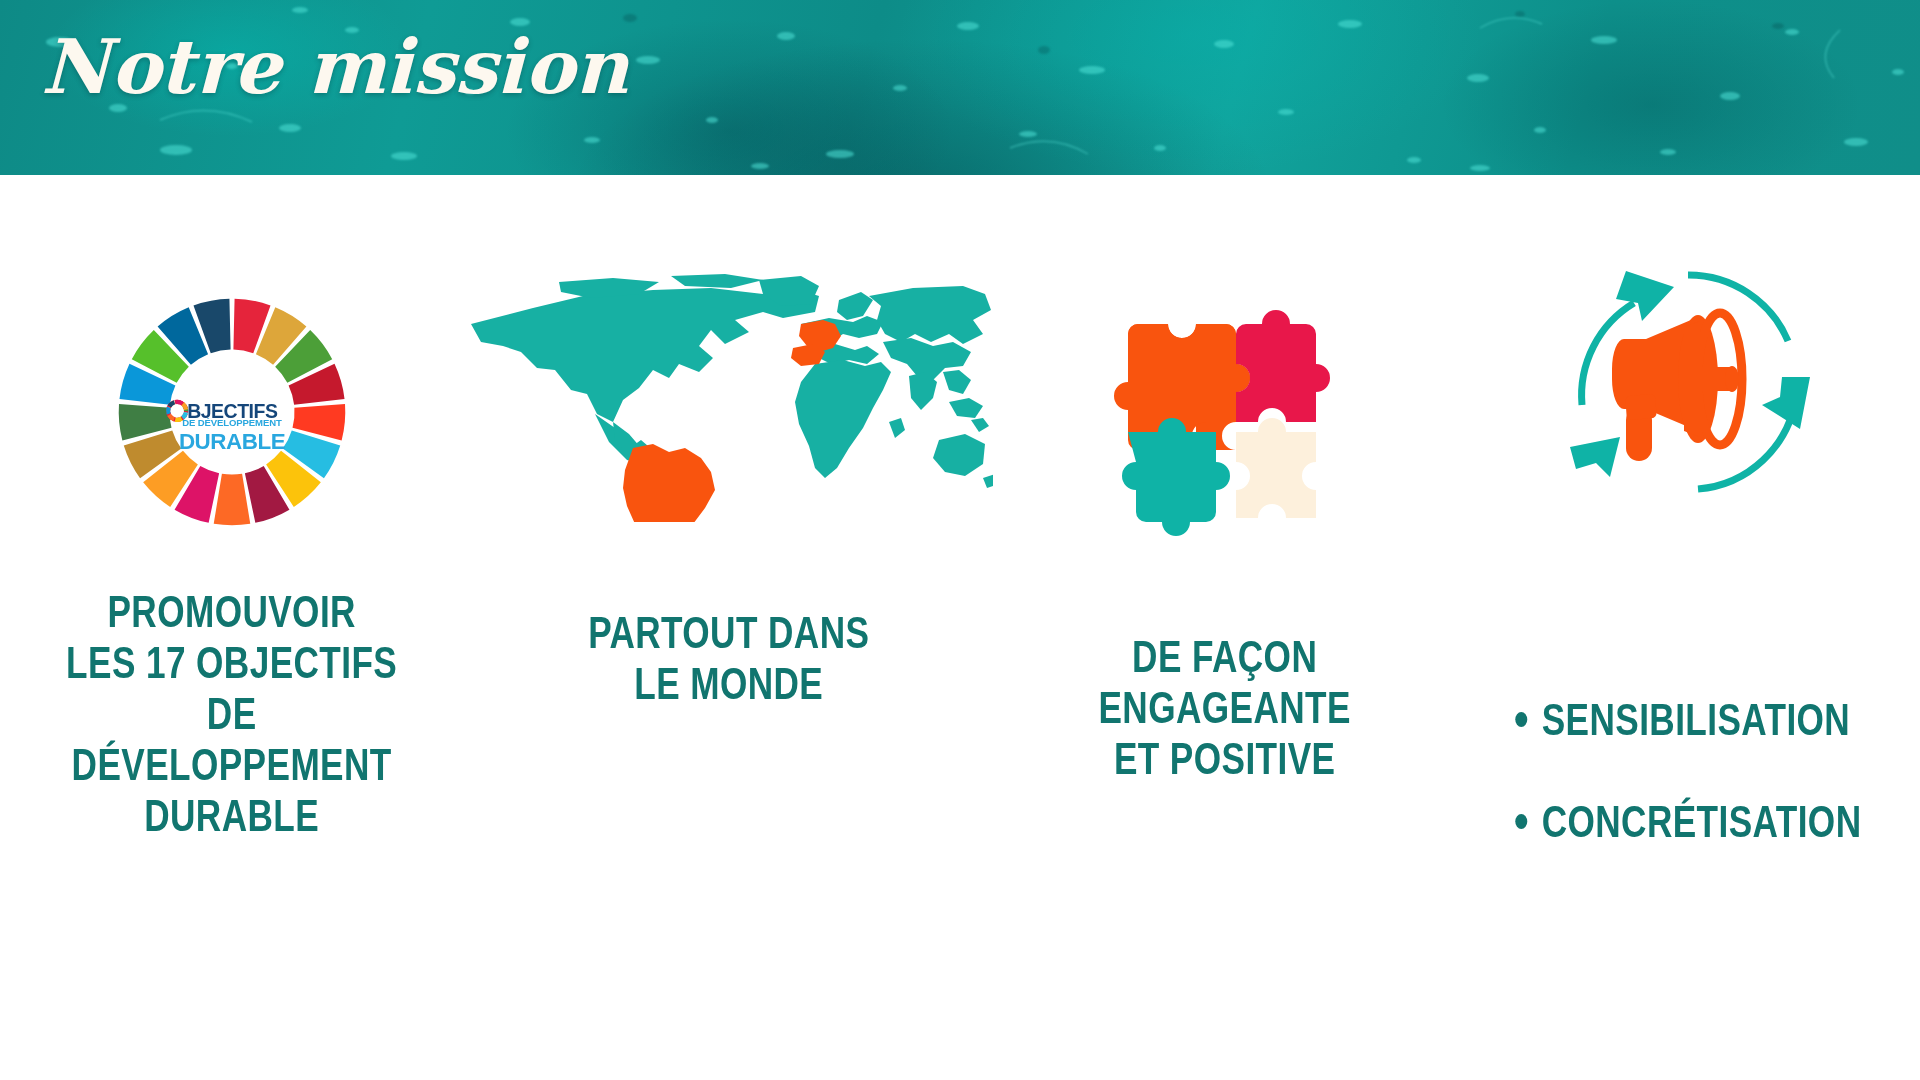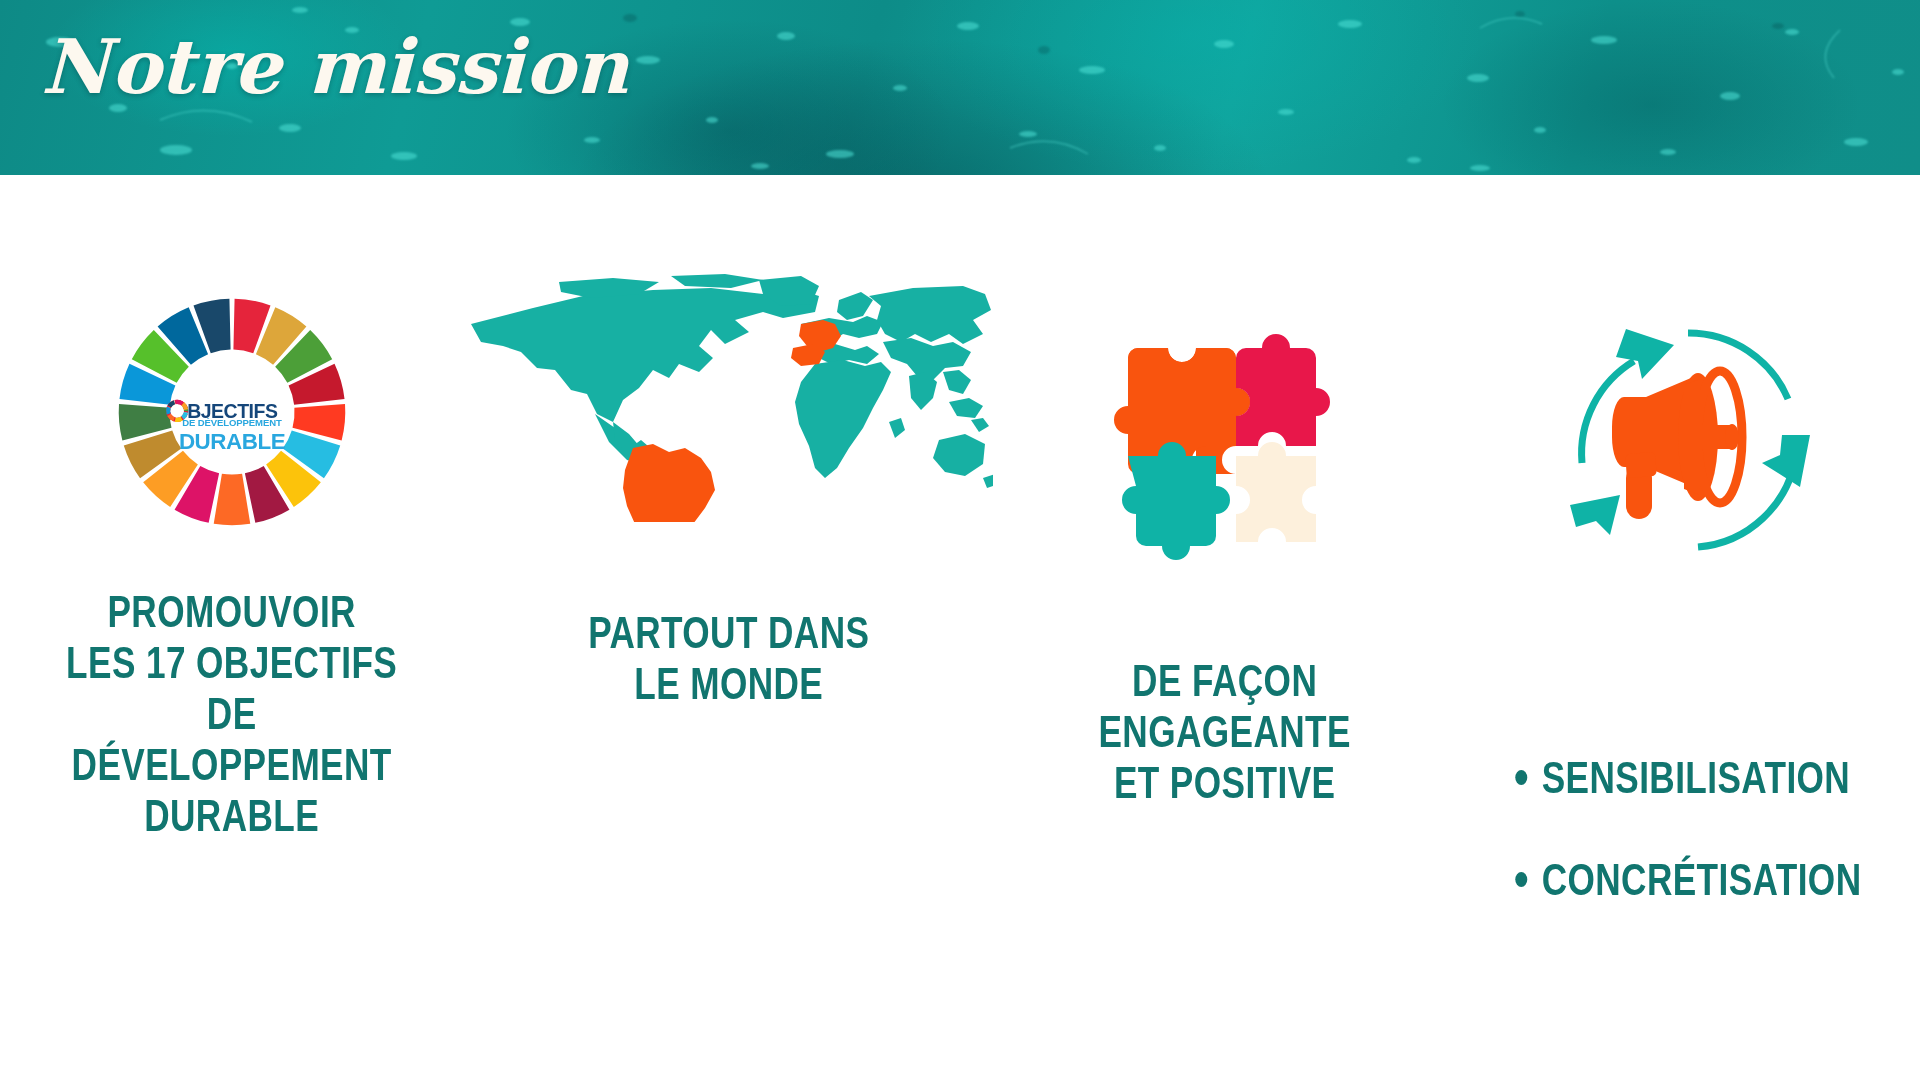--- a/index.html
+++ b/index.html
@@ -42,22 +42,22 @@
     margin-top:36px;
     font-family:"Liberation Sans Narrow","Liberation Sans", sans-serif;
     font-weight:bold; text-transform:uppercase;
     color:#11756f; text-align:center;
     font-size:44px; line-height:1.16;
     transform:scaleX(.80); transform-origin:center top;
     letter-spacing:.5px; white-space:pre-line;
   }
   .col-1 { padding-top:87px;justify-content:space-between; }
   .col-2 { padding-top:72px; }
-  .col-3 { padding-top:120px; }
-  .col-4 { padding-top:115px; }
+  .col-3 { padding-top:96px; }
+  .col-4 { padding-top:57px; }
   .col-1 .cap { margin-top:24px; }
   .col-2 .cap, .col-3 .cap { margin-top:60px; }
   .col-4 .cap { margin-top:60px; }
 
   
   .bullets { list-style:none; text-align:left; }
   .bullets li { display:flex; align-items:center; gap:18px; }
   .bullets .dot { width:15px; height:15px; border-radius:50%; background:#11756f; flex:0 0 auto; }
 
   svg { display:block; }

